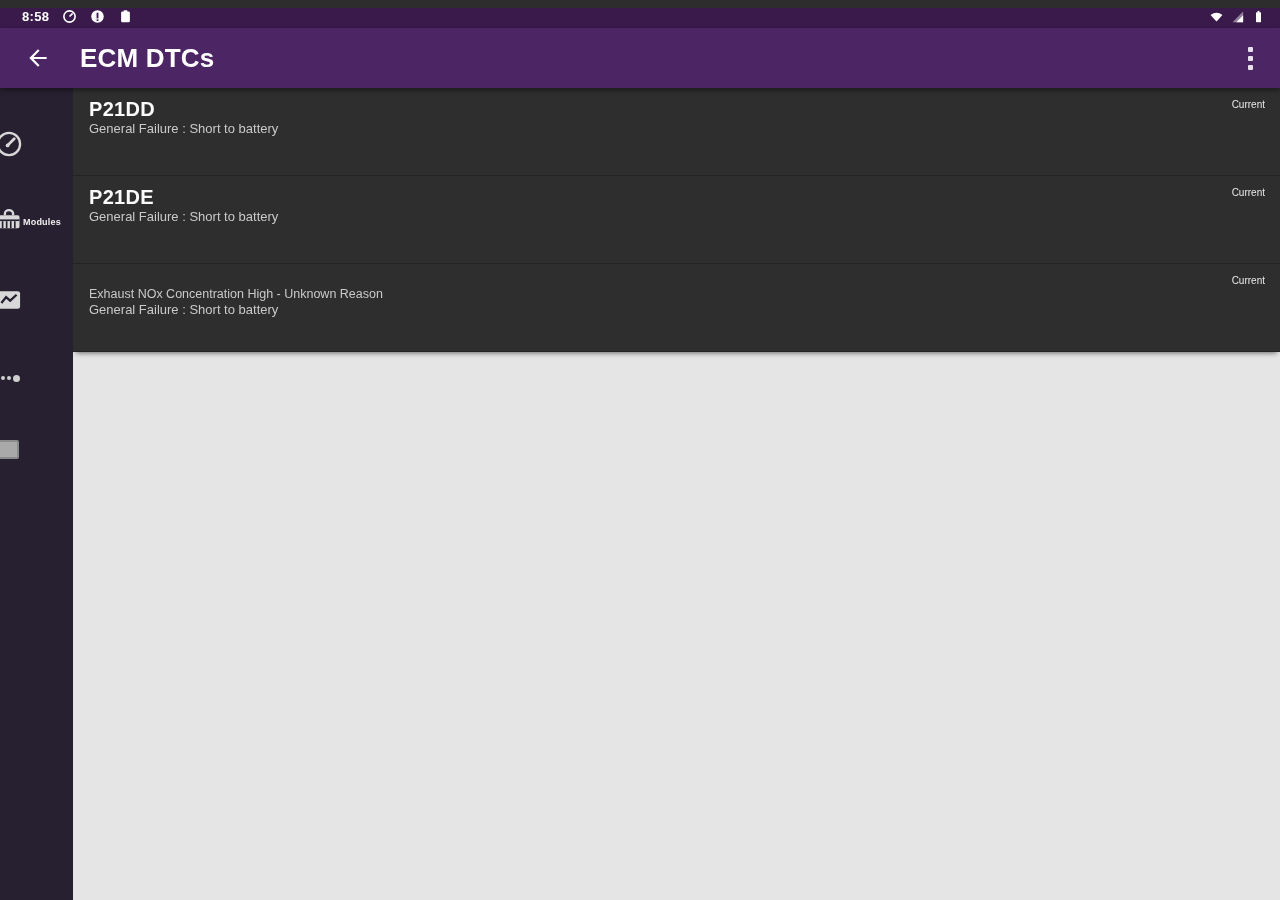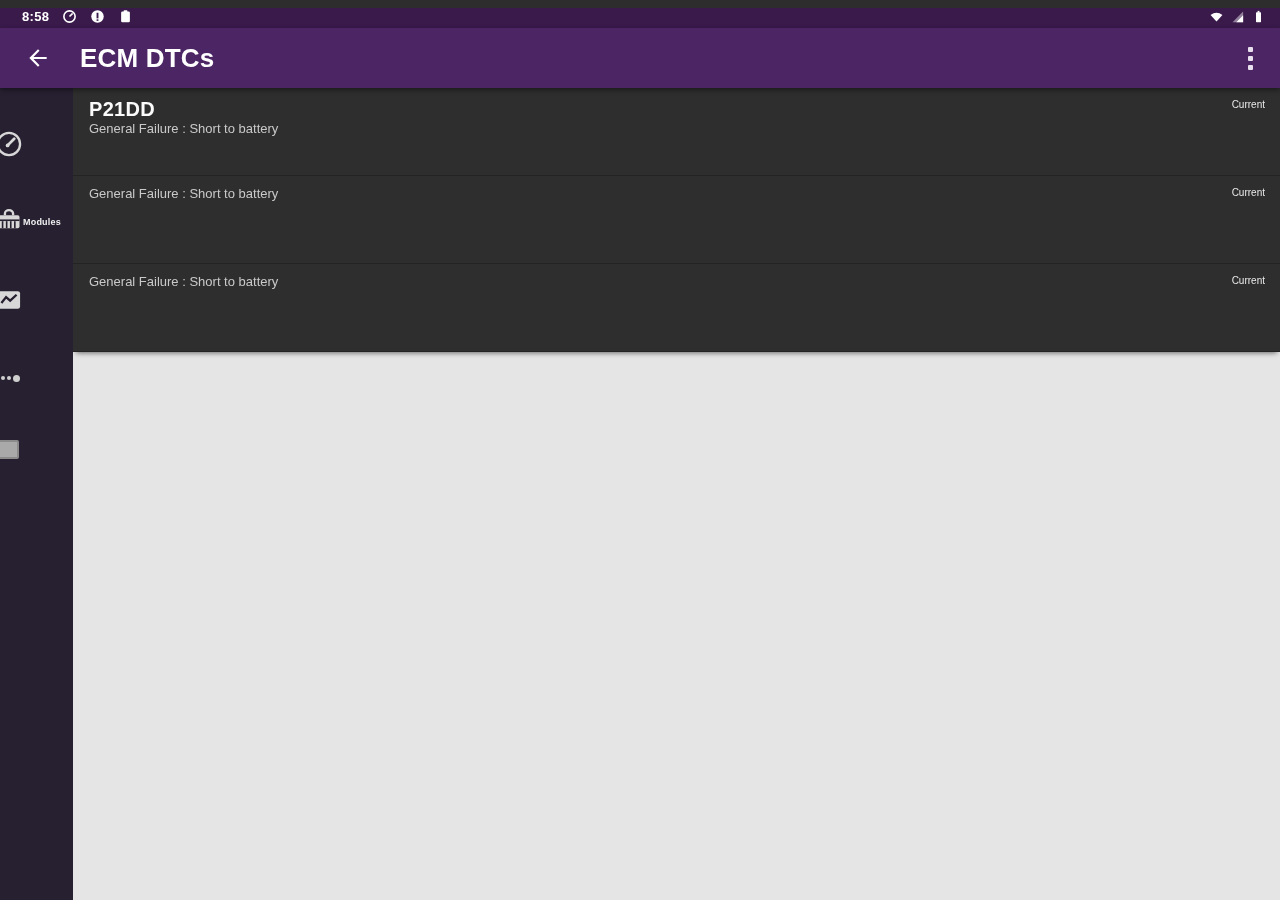--- a/index.html
+++ b/index.html
@@ -166,22 +166,24 @@
 
 <div class="content">
 
   <div class="dtc-row">
     <div class="dtc-code">P21DD</div>
     <div class="dtc-detail">General Failure : Short to battery</div>
     <div class="dtc-status">Current</div>
   </div>
 
   <div class="dtc-row">
+    <div class="dtc-code">P21DE</div>
     <div class="dtc-detail">General Failure : Short to battery</div>
     <div class="dtc-status">Current</div>
   </div>
 
   <div class="dtc-row">
+    <div class="dtc-desc">Exhaust NOx Concentration High - Unknown Reason</div>
     <div class="dtc-detail">General Failure : Short to battery</div>
     <div class="dtc-status">Current</div>
   </div>
 
 </div>
 
 </body></html>

